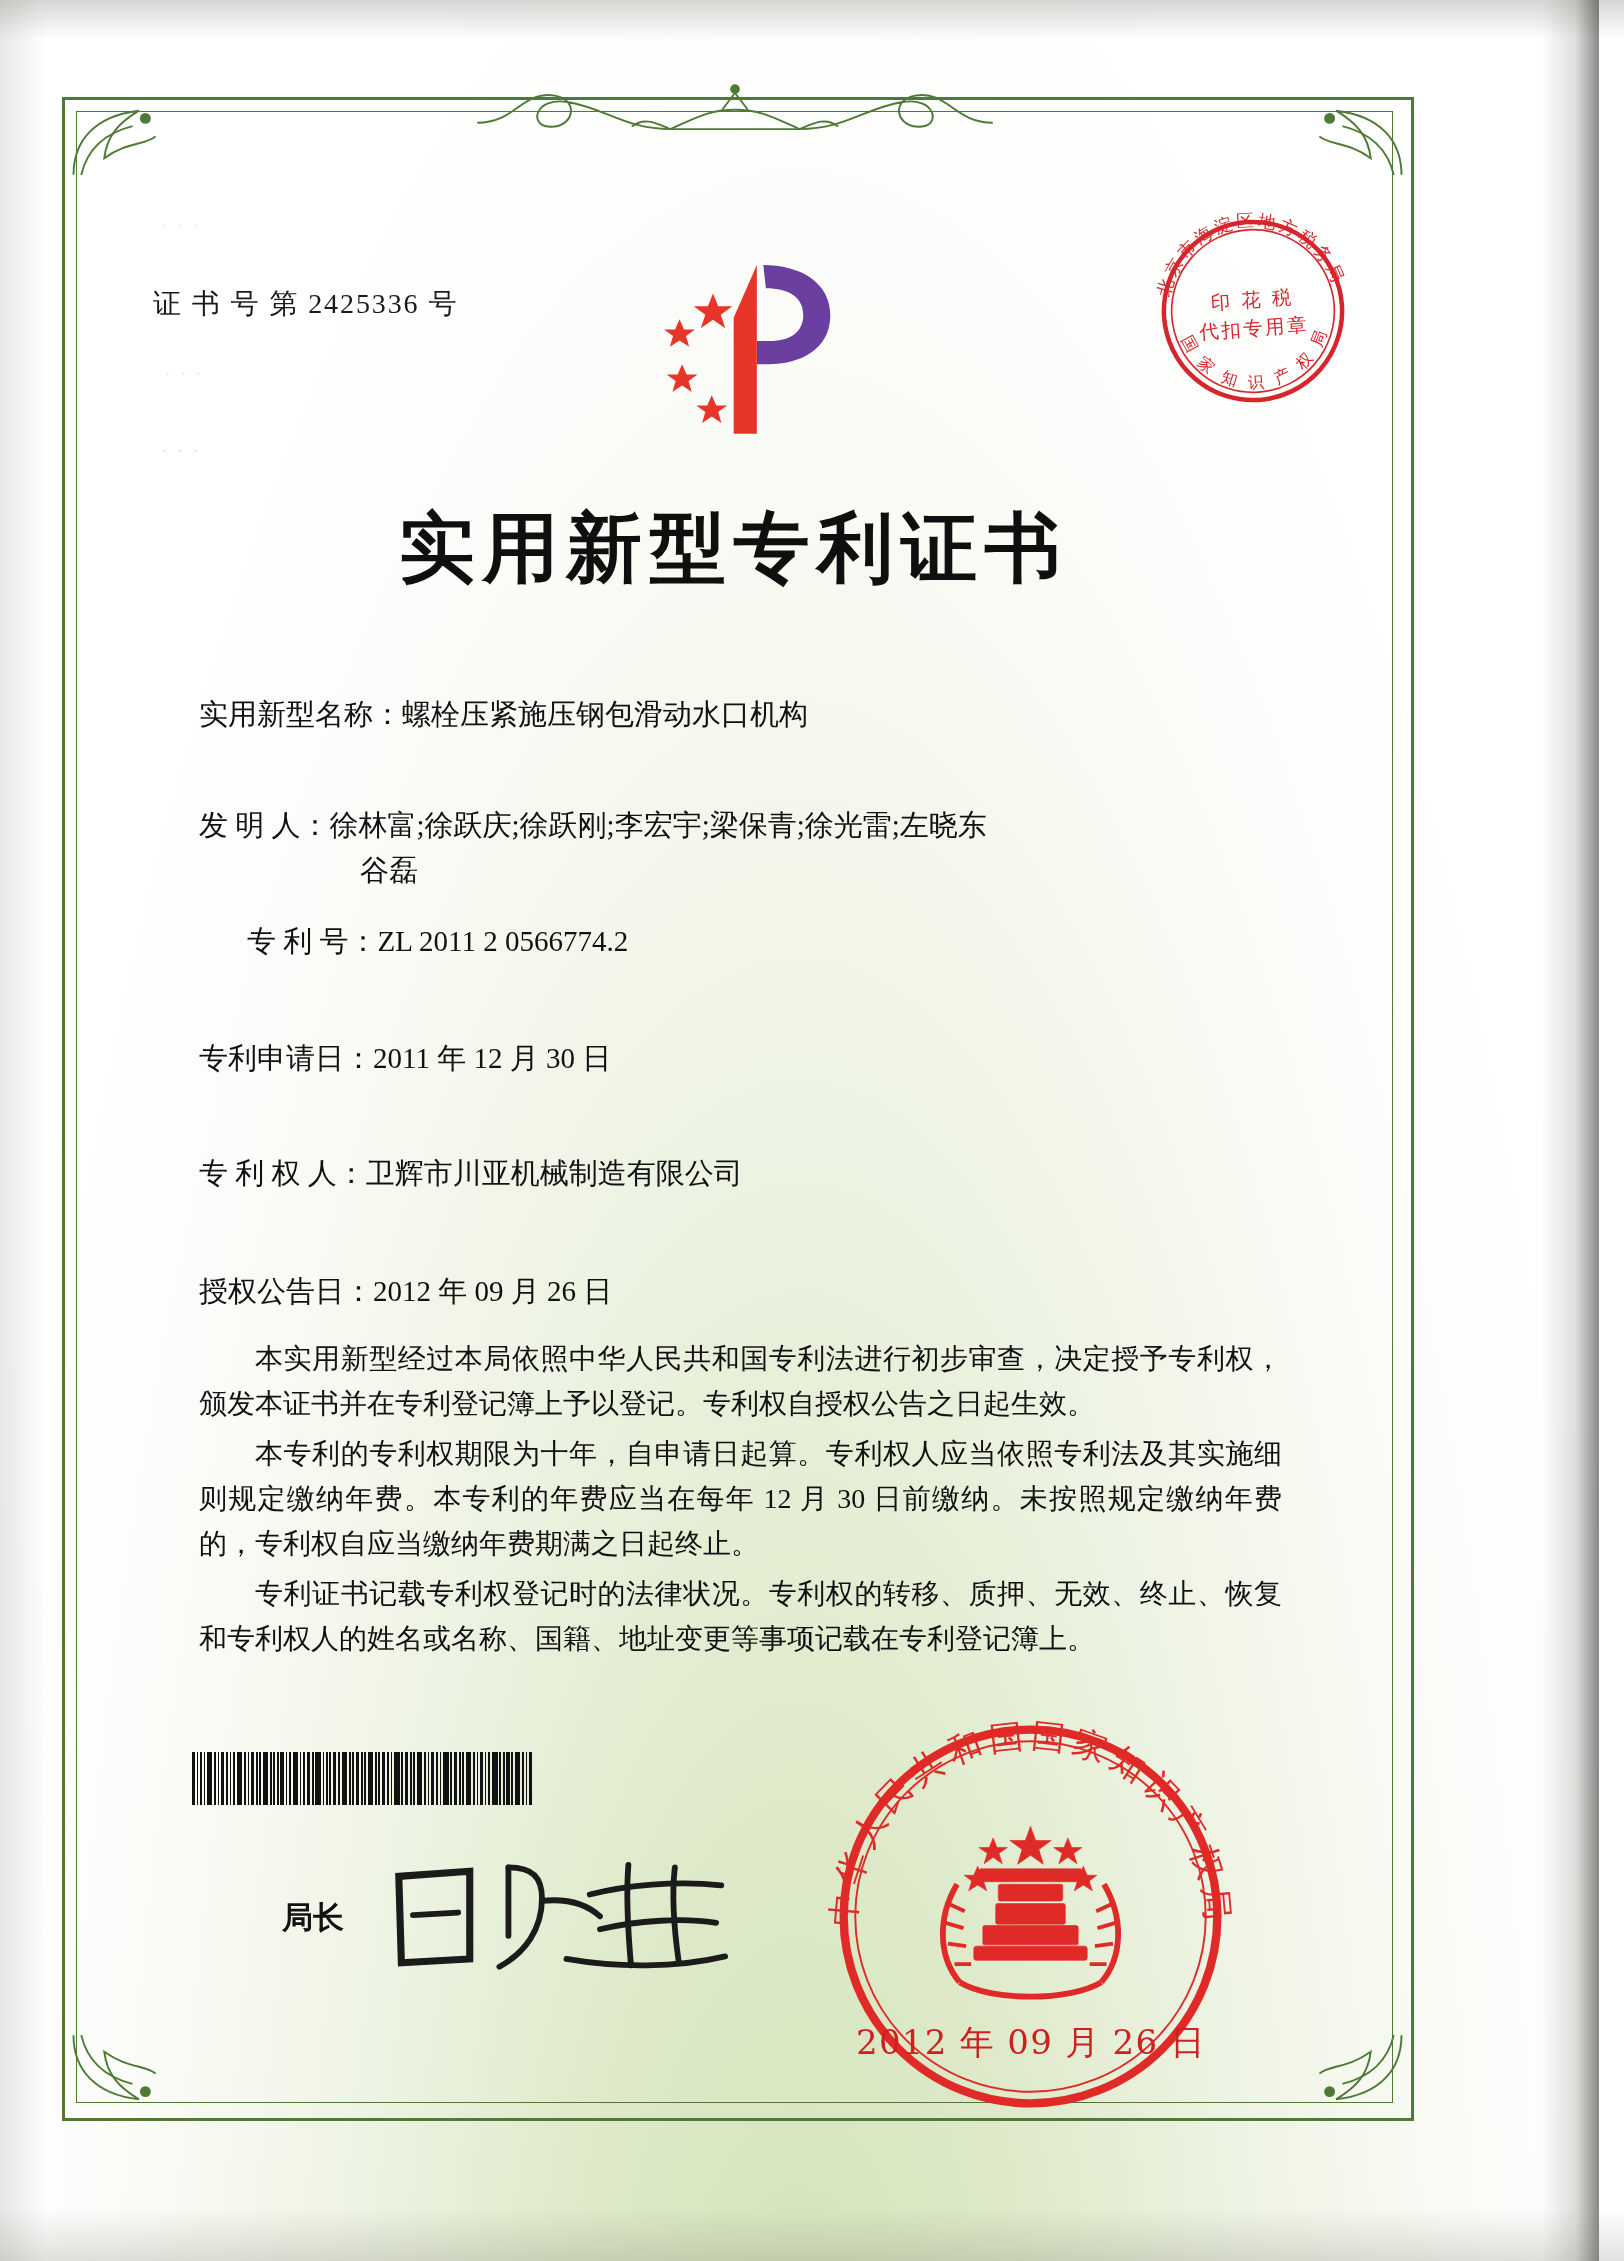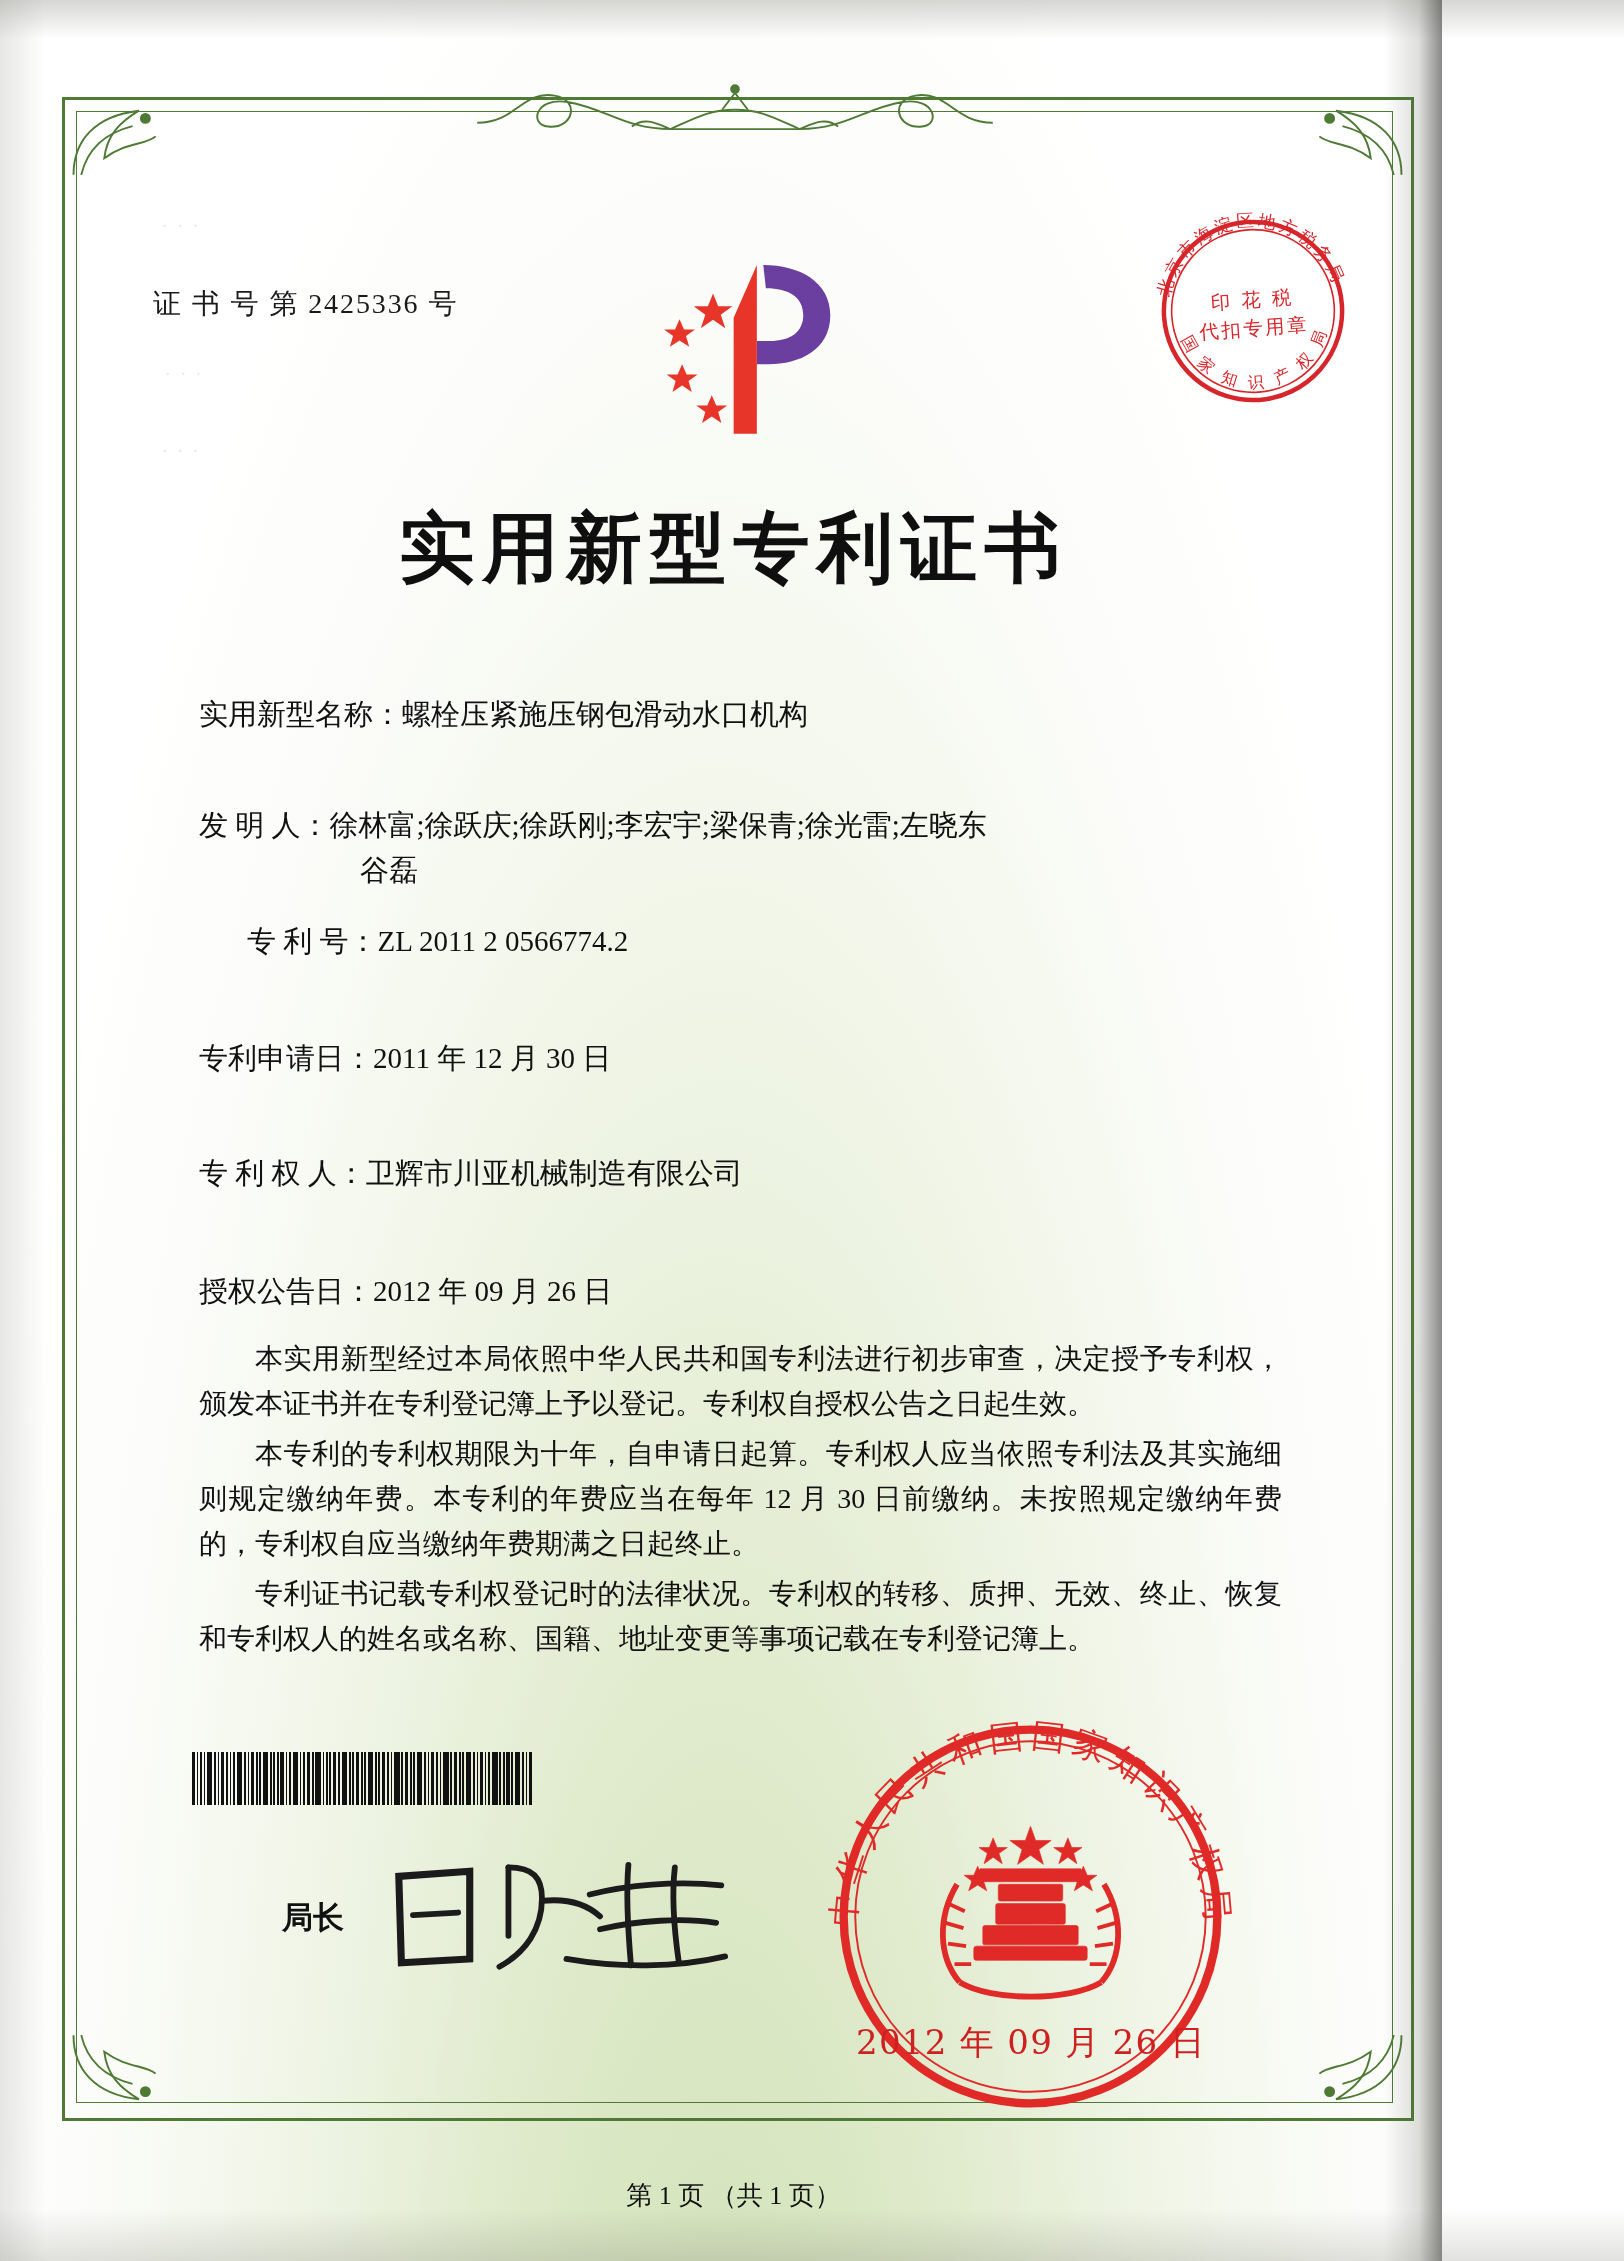--- a/index.html
+++ b/index.html
@@ -2,21 +2,21 @@
 <html lang="zh" style="font-size:10.3px"><head>
 <meta charset="utf-8">
 <style>
   html,body{margin:0;padding:0;background:#ffffff;}
   body{
     font-family:"Liberation Serif","DejaVu Serif",serif;
     width:1624px;height:2261px;position:relative;overflow:hidden;
   }
   
   #paper{
-    position:absolute;left:0;top:0;width:1442px;height:2261px;
+    position:absolute;left:0;top:0;width:1599px;height:2261px;
     background:
       radial-gradient(ellipse at 50% 118%, #cfe0b4 0%, #dde9c8 22%, #eef4e4 42%, #fbfcf8 62%, #ffffff 78%),
       linear-gradient(180deg,#ffffff 0%,#ffffff 55%,#f7faf1 75%,#e9f1da 100%);
   }
   
   #shade-right{position:absolute;right:0;top:0;width:58px;height:2261px;
     background:linear-gradient(90deg,rgba(0,0,0,0) 0%,rgba(90,90,80,.20) 60%,rgba(40,40,35,.55) 100%);}
   #shade-top{position:absolute;left:0;top:0;width:1624px;height:39px;
     background:linear-gradient(180deg,rgba(120,120,110,.30) 0%,rgba(0,0,0,0) 100%);}
   #shade-left{position:absolute;left:0;top:0;width:45px;height:2261px;
@@ -336,21 +336,20 @@
           <g fill="none" stroke-width="6">
             <path d="M222 330 L248 342 M218 360 L246 368 M222 392 L250 396 M232 424 L258 424"></path>
             <path d="M478 330 L452 342 M482 360 L454 368 M478 392 L450 396 M468 424 L442 424"></path>
           </g>
         </g>
       </svg>
     </div>
 
     <div id="seal-date">2012 年 09 月 26 日</div>
 
-    <div id="page-footer">第 1 页 （共 1 页）</div>
   </div>
 
   <div id="shade-top"></div>
   <div id="shade-left"></div>
   <div id="shade-right"></div>
   <div id="shade-bottom"></div>
 </div>
 
 
 </body></html>

